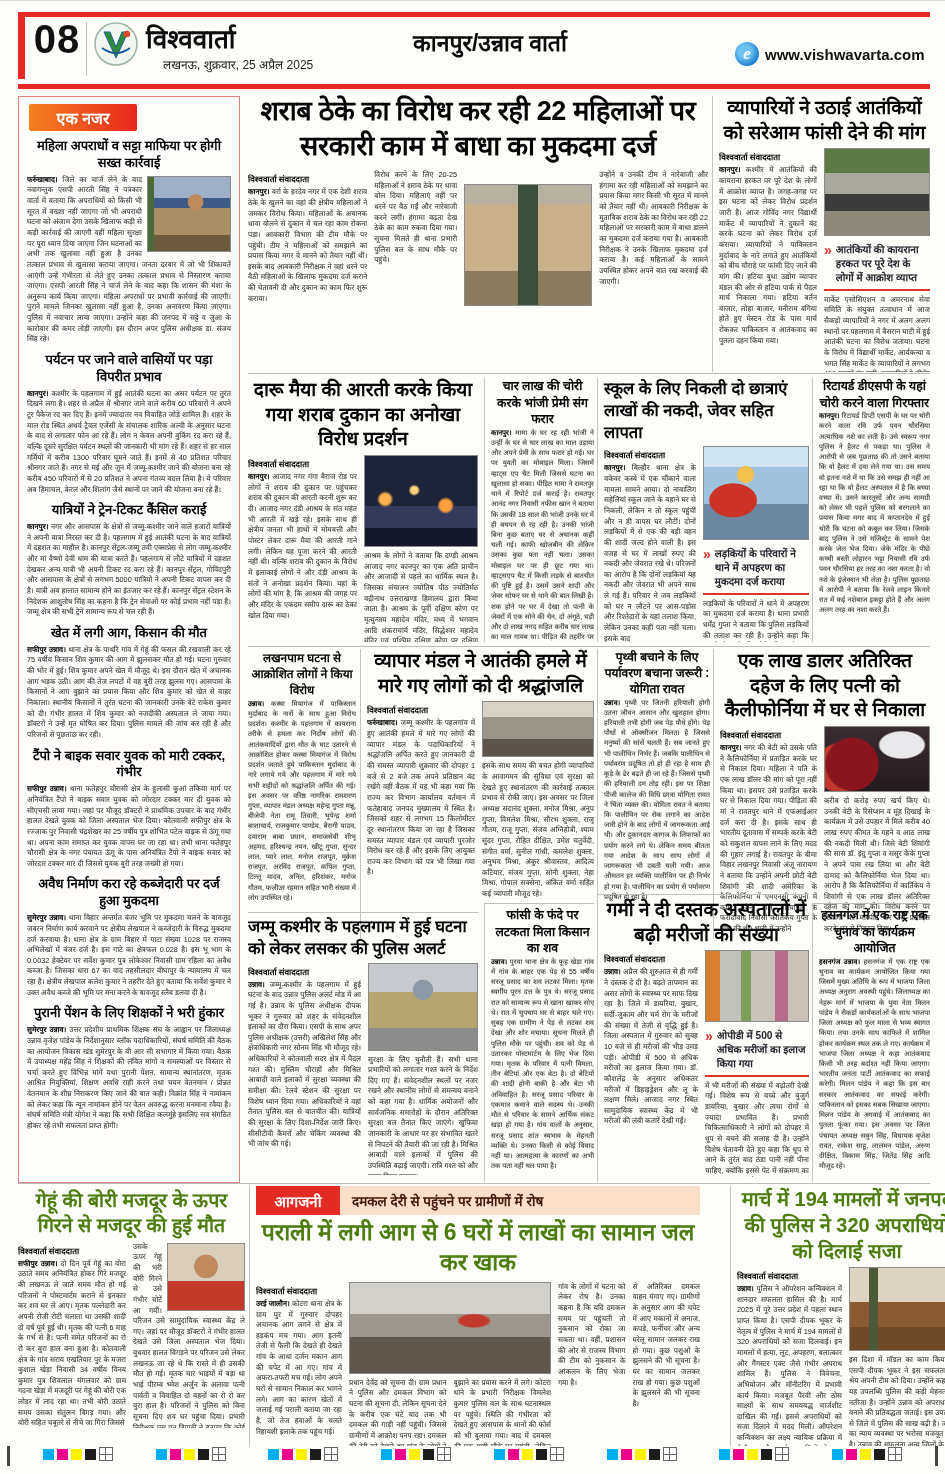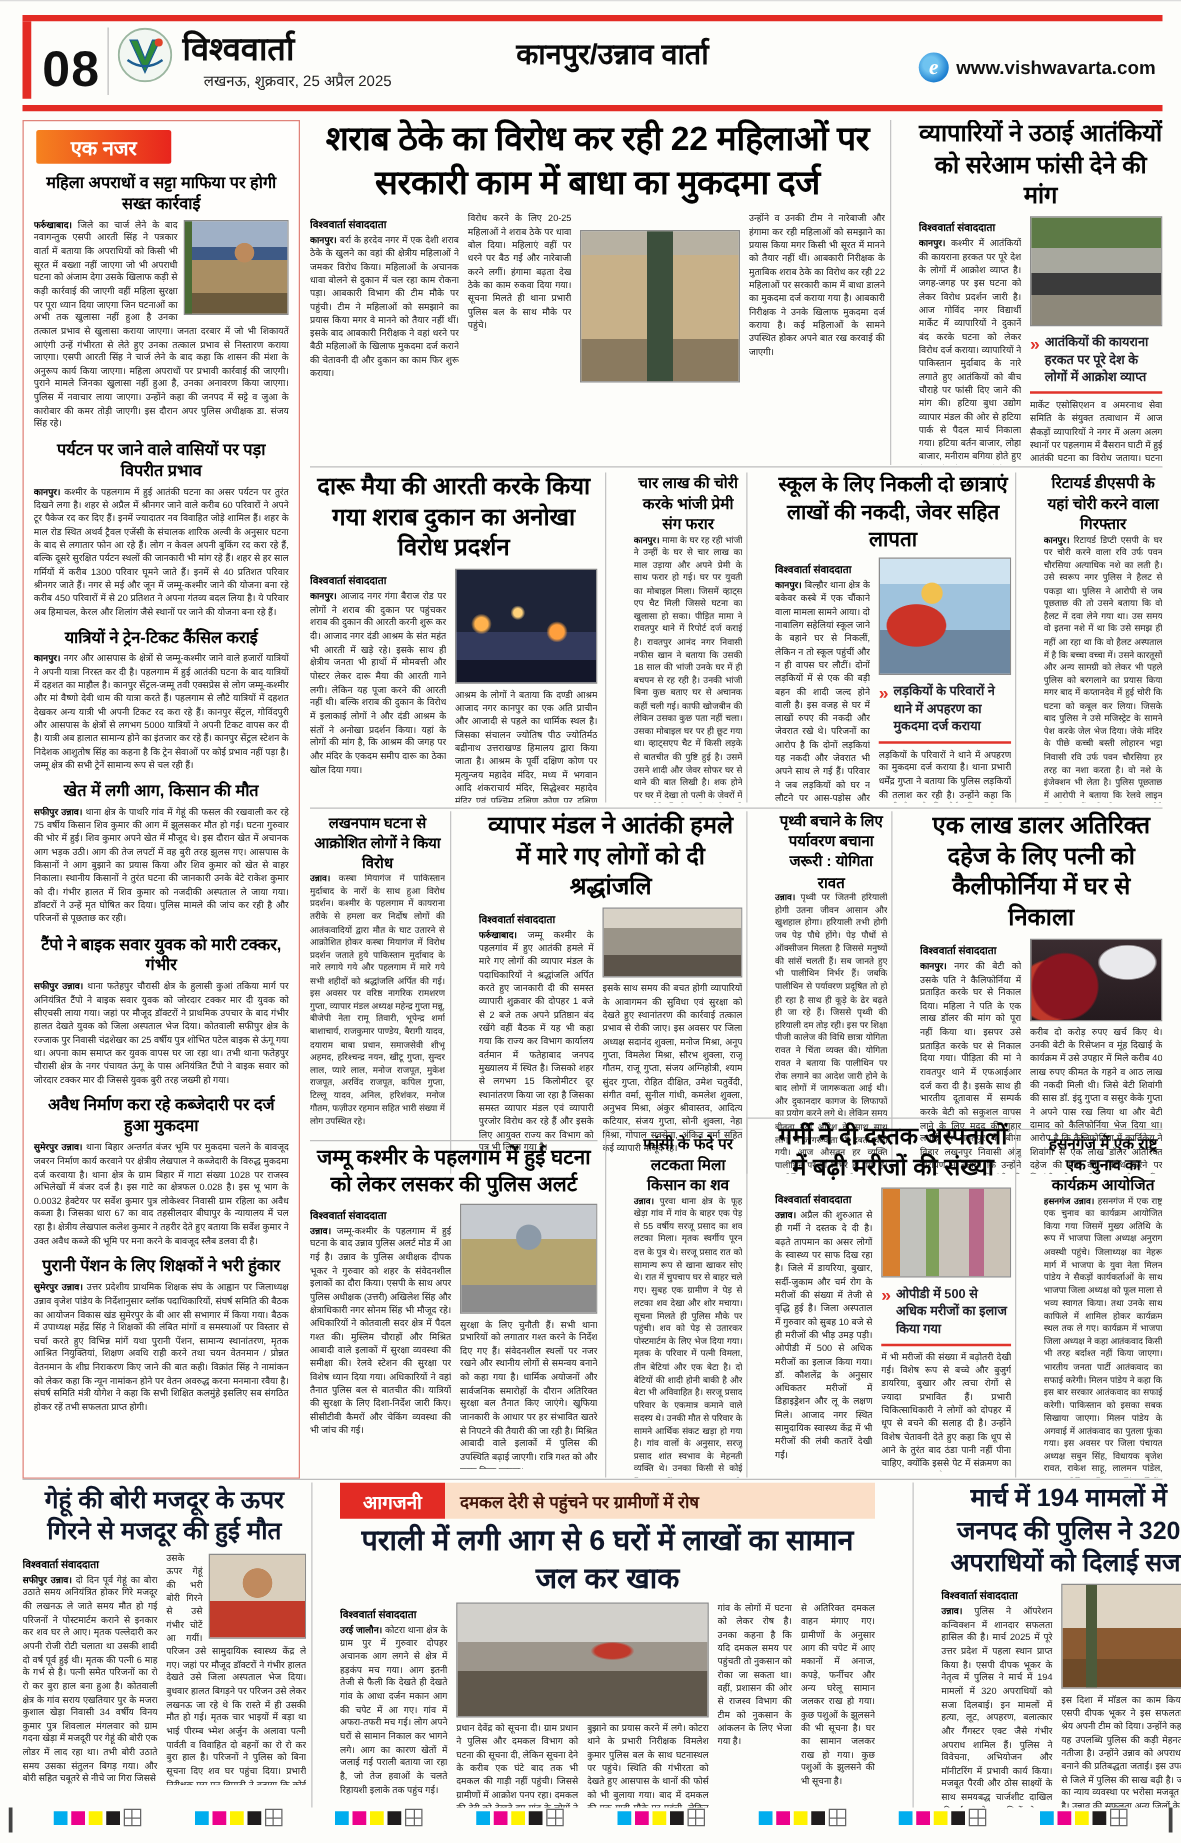--- a/index.html
+++ b/index.html
@@ -5,21 +5,21 @@
   html,body{margin:0;padding:0}
   body{width:945px;height:1474px;position:relative;background:#fdfdfa;
        font-family:"Liberation Sans","DejaVu Sans",sans-serif;color:#141414;overflow:hidden}
   .abs{position:absolute}
   .ov{overflow:hidden}
   
   .topline{left:0;top:2;width:945px;height:1px;background:#dcdcdc}
   .hdr-redtop{left:18px;top:12px;width:912px;height:5px;background:#e32b24}
   .hdr-redbot{left:18px;top:84px;width:912px;height:5px;background:#e32b24}
   .pageno-box{left:18px;top:17px;width:64px;height:62px;border-left:7px solid #e32b24;
-              display:flex;align-items:flex-end;justify-content:center}
+              display:flex;align-items:flex-start;justify-content:center}
   .pageno{font-size:40px;font-weight:800;color:#111;letter-spacing:1px}
   .hdr-div{left:86px;top:22px;width:1px;height:54px;background:#bdbdbd}
   .logo-wrap{left:94px;top:22px;width:44px;height:44px}
   .brand{left:146px;top:20px;font-size:26px;font-weight:800;color:#0c0c0c}
   .edition{left:163px;top:56px;font-size:12px;font-weight:normal;color:#222}
   .section-title{left:320px;top:26px;width:340px;text-align:center;font-size:23px;font-weight:800;color:#0a0a0a}
   .website{left:735px;top:42px;display:flex;align-items:center;gap:6px}
   .e-icon{width:24px;height:24px;border-radius:50%;background:radial-gradient(circle at 40% 40%,#6fc3f0 0 30%,#1d7fd0 70%);
           color:#fff;font-weight:800;font-style:italic;font-size:17px;display:flex;align-items:center;justify-content:center;
           font-family:"Liberation Serif","DejaVu Serif",serif}
@@ -29,31 +29,31 @@
   .badge-eknazar{width:108px;height:27px;margin:2px 0 6px 2px;background:linear-gradient(90deg,#f5821f,#e8251d);
           color:#fff;font-size:16px;font-weight:800;display:flex;align-items:center;justify-content:center;border-radius:2px}
   .en-h{font-size:13px;font-weight:800;text-align:center;line-height:1.3;margin:7px 0 3px;color:#050505}
   .bodytxt{font-size:7.3px;line-height:1.46;text-align:justify;color:#181818;margin:0}
   .dl{font-weight:bold;color:#000}
   .ph-float{float:right;margin:1px 0 3px 5px}
   
   .blk{box-sizing:border-box}
   .h-xl{font-size:27px;font-weight:800;line-height:1.3;text-align:center;color:#040404;letter-spacing:-.3px}
   .h-lg{font-size:19px;font-weight:800;line-height:1.3;text-align:center;color:#050505}
-  .h-md{font-size:16.5px;font-weight:800;line-height:1.32;text-align:center;color:#050505}
-  .h-bt{font-size:21px;font-weight:800;line-height:1.3;text-align:center;color:#0f172a}
+  .h-md{font-size:16.5px;font-weight:800;line-height:1.32;color:#050505}
+  .h-bt{font-size:21px;font-weight:800;line-height:1.3;text-align:center;color:#4d7c0f}
   .h-sm{font-size:12.3px;font-weight:800;line-height:1.35;text-align:center;color:#050505}
   .byl{font-size:8.3px;font-weight:bold;color:#000;margin:3px 0 2px}
   .cols{display:flex;gap:7px;margin-top:3px}
   .col{flex:1;min-width:0}
   .photo{border:1px solid #8b8b8b;flex:none;box-sizing:border-box}
   .pull{border-bottom:2px solid #e0332a;padding:2px 0 4px;margin:5px 0 4px;display:flex;gap:4px;align-items:flex-start}
   .pq-mark{color:#e0332a;font-weight:800;font-size:14px;line-height:1;flex:none}
   .pq-text{font-size:10.2px;font-weight:bold;color:#23232b;line-height:1.35;text-align:left}
-  .bl{border-left:1px solid #c4c4c4;padding-left:22px}
+  .bl{border-left:1px solid #c4c4c4;padding-left:6px}
   .bt{border-top:1px solid #c0c0c0;padding-top:3px}
   
   .ph-officer{background:linear-gradient(90deg,#4a6b35 0 7%,transparent 7%),
      radial-gradient(circle at 58% 34%,#bd8a5c 0 11%,transparent 12%),
      linear-gradient(180deg,#9fb0c6 0 28%,#3e5a86 28% 42%,#a98e63 42% 78%,#6b5a3c 78%)}
   .ph-shop{background:linear-gradient(90deg,transparent 0 42%,#3c4f3c 42% 58%,transparent 58%),
      linear-gradient(180deg,#b7b1a2 0 16%,#c8b189 16% 72%,#8a7a5f 72%)}
   .ph-protest{background:linear-gradient(180deg,#5d7a46 0 28%,#a8a89e 28% 52%,#3b3b3b 52% 72%,#8d887a 72%)}
   .ph-candle{background:radial-gradient(circle at 18% 48%,#ffb24d 0 5%,transparent 8%),
      radial-gradient(circle at 44% 38%,#ffd27a 0 4%,transparent 7%),

